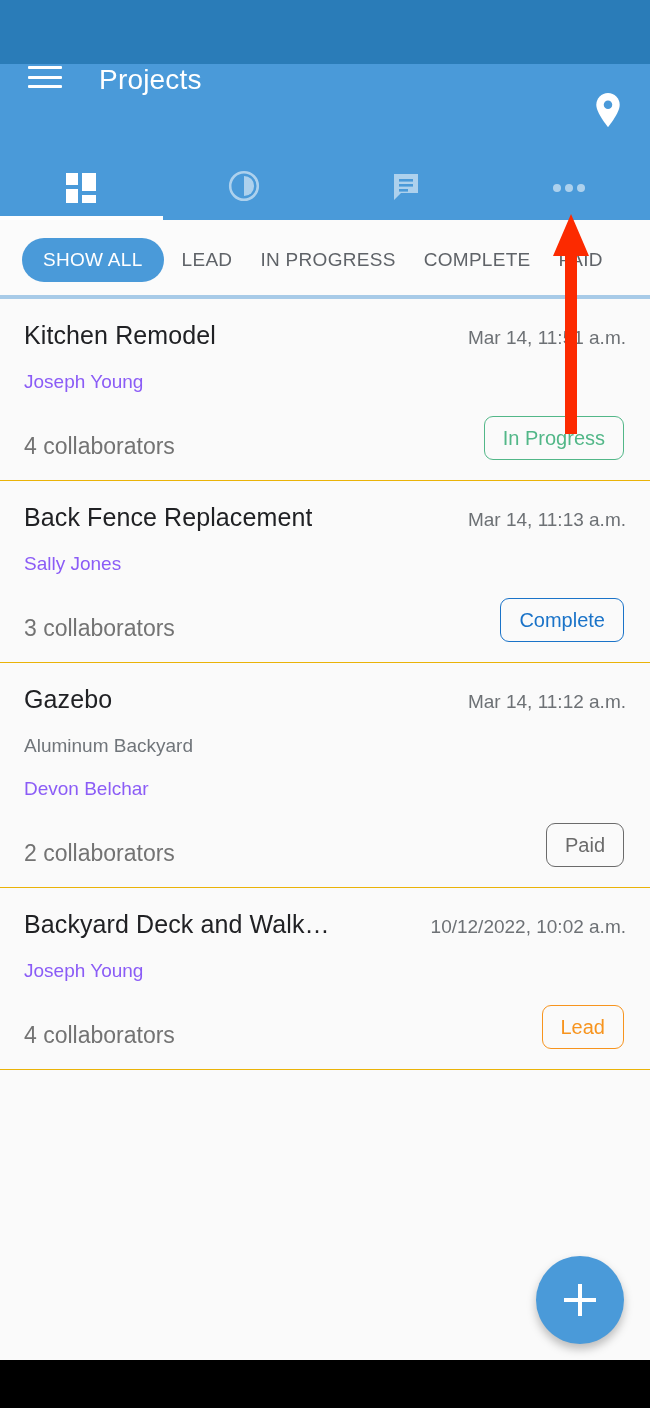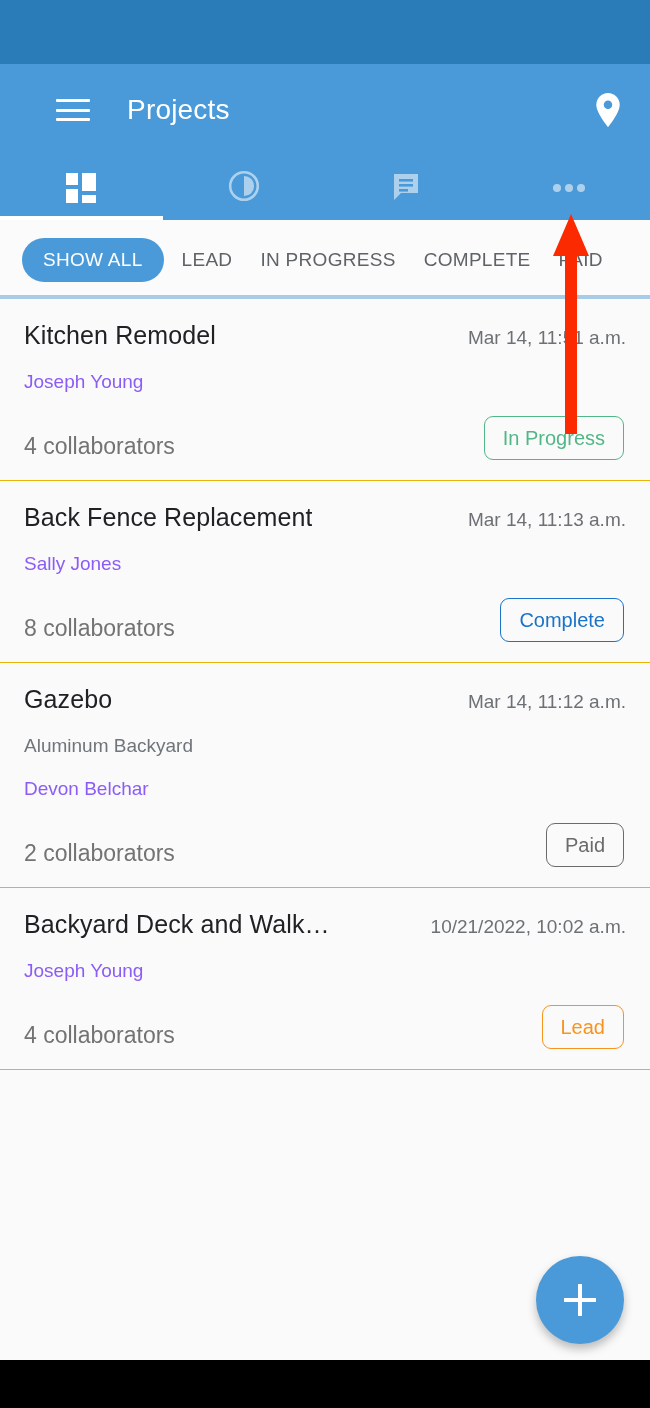--- a/index.html
+++ b/index.html
@@ -31,23 +31,22 @@
 
   
   .app-bar {
     background: #4a9ad9;
     height: 156px;
     position: relative;
   }
   .app-bar-top {
     height: 92px;
     display: flex;
-    align-items: center;
-    position: relative;
-    margin-left: 28px;
+    align-items: flex-start;
+    position: relative;
   }
   .hamburger {
     width: 34px;
     height: 26px;
     margin-left: 28px;
     display: flex;
     flex-direction: column;
     justify-content: space-between;
     padding: 2px 0;
     box-sizing: border-box;
@@ -346,39 +345,39 @@
       <div class="proj-collab">4 collaborators</div>
       <div class="badge" style="color: rgb(82, 183, 136); border-color: rgb(82, 183, 136);">In Progress</div>
     </div>
 
     <div class="list-item">
       <div class="row-head">
         <div class="proj-title">Back Fence Replacement</div>
         <div class="proj-date">Mar 14, 11:13 a.m.</div>
       </div>
       <div class="proj-owner">Sally Jones</div>
-      <div class="proj-collab">8 collaborators</div>
+      <div class="proj-collab">3 collaborators</div>
       <div class="badge" style="color: rgb(26, 115, 200); border-color: rgb(26, 115, 200);">Complete</div>
     </div>
 
     <div class="list-item">
       <div class="row-head">
         <div class="proj-title">Gazebo</div>
         <div class="proj-date">Mar 14, 11:12 a.m.</div>
       </div>
       <div class="proj-sub">Aluminum Backyard</div>
       <div class="proj-owner">Devon Belchar</div>
       <div class="proj-collab">2 collaborators</div>
       <div class="badge" style="color: rgb(107, 107, 107); border-color: rgb(107, 107, 107);">Paid</div>
     </div>
 
     <div class="list-item">
       <div class="row-head">
         <div class="proj-title">Backyard Deck and Walk…</div>
-        <div class="proj-date">10/21/2022, 10:02 a.m.</div>
+        <div class="proj-date">10/12/2022, 10:02 a.m.</div>
       </div>
       <div class="proj-owner">Joseph Young</div>
       <div class="proj-collab">4 collaborators</div>
       <div class="badge" style="color: rgb(247, 148, 30); border-color: rgb(247, 148, 30);">Lead</div>
     </div>
 
   </div>
 
   <div class="fab">
     <span class="plus-h"></span>

